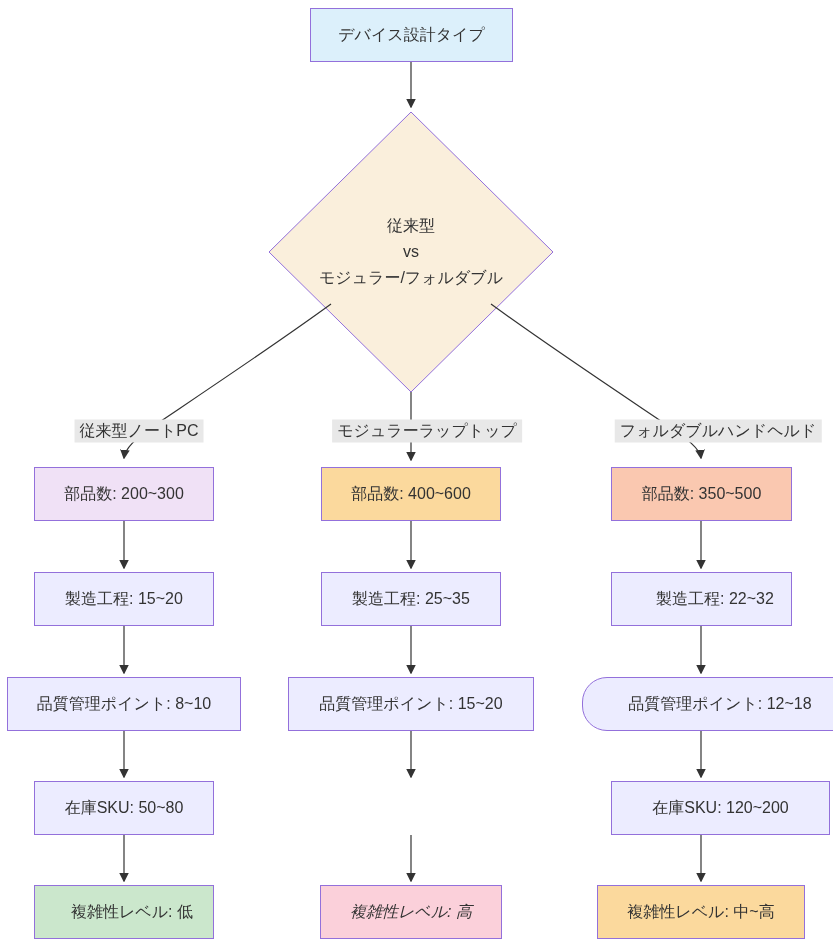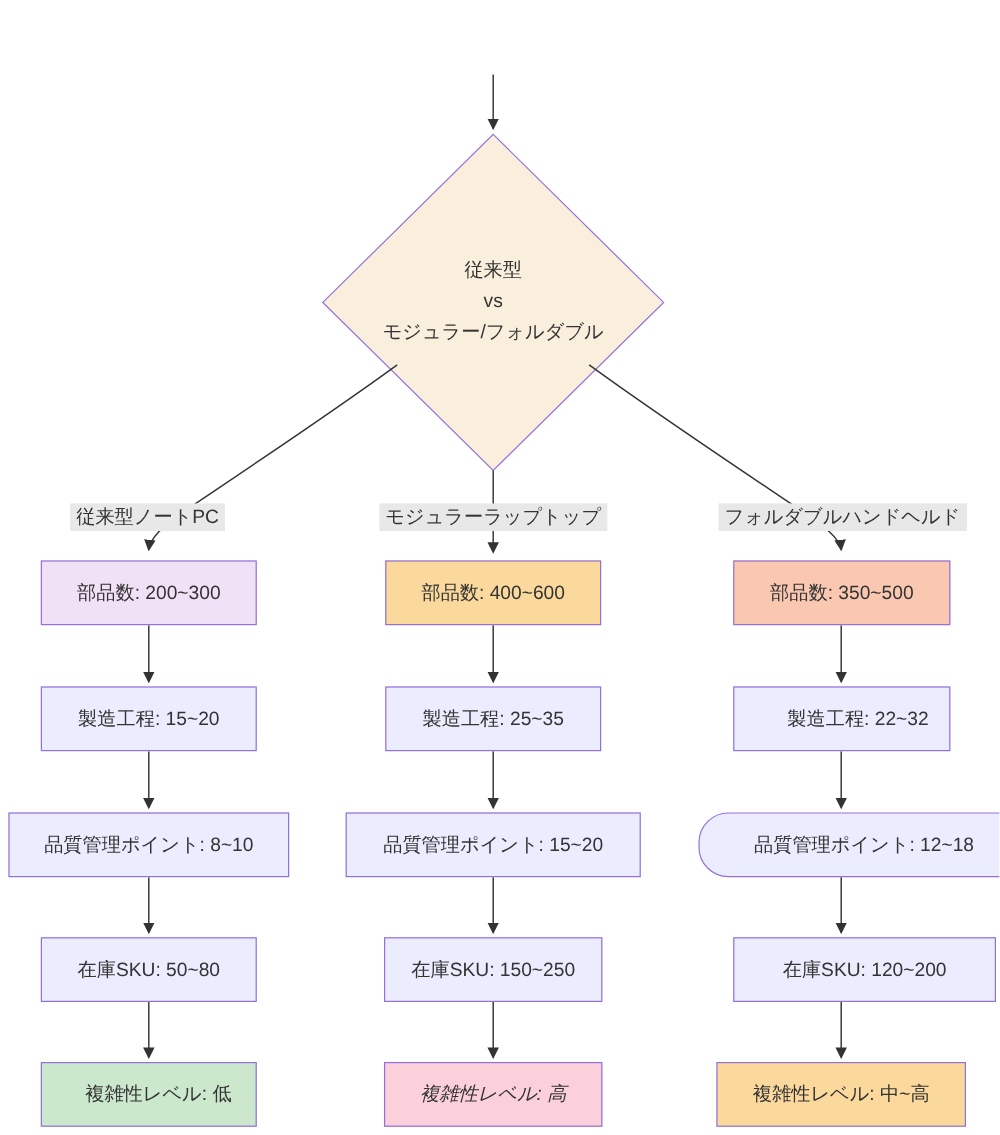--- a/index.html
+++ b/index.html
@@ -59,20 +59,21 @@
     color: var(--text-color, #333333);
   }
   .edge-label {
     position: absolute;
     transform: translate(-50%, -50%);
     background: var(--label-bg, #e8e8e8);
     padding: 1px 5px;
     font-size: 16px;
     color: var(--text-color, #333333);
     white-space: nowrap;
+    margin-left: 16px;
   }
 </style>
 </head>
 <body>
 
 <div class="canvas">
 
   <svg class="edges" width="833" height="946" viewBox="0 0 833 946">
     <defs>
       <marker id="arrowhead" viewBox="0 0 10 10" refX="8.5" refY="5" markerWidth="8" markerHeight="8" orient="auto-start-reverse">
@@ -97,20 +98,23 @@
     <path class="edge" d="M411,626 L411,673" marker-end="url(#arrowhead)"></path>
     <path class="edge" d="M411,731 L411,777" marker-end="url(#arrowhead)"></path>
     <path class="edge" d="M411,835 L411,881" marker-end="url(#arrowhead)"></path>
 
     <path class="edge" d="M701,521 L701,568" marker-end="url(#arrowhead)"></path>
     <path class="edge" d="M701,626 L701,673" marker-end="url(#arrowhead)"></path>
     <path class="edge" d="M701,731 L701,777" marker-end="url(#arrowhead)"></path>
     <path class="edge" d="M701,835 L701,881" marker-end="url(#arrowhead)"></path>
   </svg>
 
+  <div class="node" style="left: 310px; top: 8px; width: 203px; background: rgb(220, 240, 251);">
+    <span>デバイス設計タイプ</span>
+  </div>
 
   <div class="diamond-text">
     <div>従来型</div>
     <div>vs</div>
     <div>モジュラー/フォルダブル</div>
   </div>
 
   <div class="edge-label" style="left:123px; top:431px;">従来型ノートPC</div>
   <div class="edge-label" style="left:411px; top:431px;">モジュラーラップトップ</div>
   <div class="edge-label" style="left:702px; top:431px;">フォルダブルハンドヘルド</div>
@@ -133,23 +137,20 @@
 
   <div class="node" style="left: 321px; top: 467px; width: 180px; background: rgb(251, 217, 157);">
     <span>部品数: 400~600</span>
   </div>
   <div class="node" style="left: 321px; top: 572px; width: 180px; background: rgb(236, 236, 255);">
     <span>製造工程: 25~35</span>
   </div>
   <div class="node" style="left: 288px; top: 677px; width: 246px; background: rgb(236, 236, 255);">
     <span>品質管理ポイント: 15~20</span>
   </div>
-  <div class="node" style="left: 320px; top: 781px; width: 182px; background: rgb(236, 236, 255);">
-    <span>在庫SKU: 150~250</span>
-  </div>
   <div class="node" style="left: 320px; top: 885px; width: 182px; background: rgb(251, 208, 218); font-style: italic;">
     <span>複雑性レベル: 高</span>
   </div>
 
   <div class="node" style="left: 611px; top: 467px; width: 181px; background: rgb(250, 200, 176);">
     <span>部品数: 350~500</span>
   </div>
   <div class="node" style="left: 611px; top: 572px; width: 181px; background: rgb(236, 236, 255); padding-left: 27px;">
     <span>製造工程: 22~32</span>
   </div>

